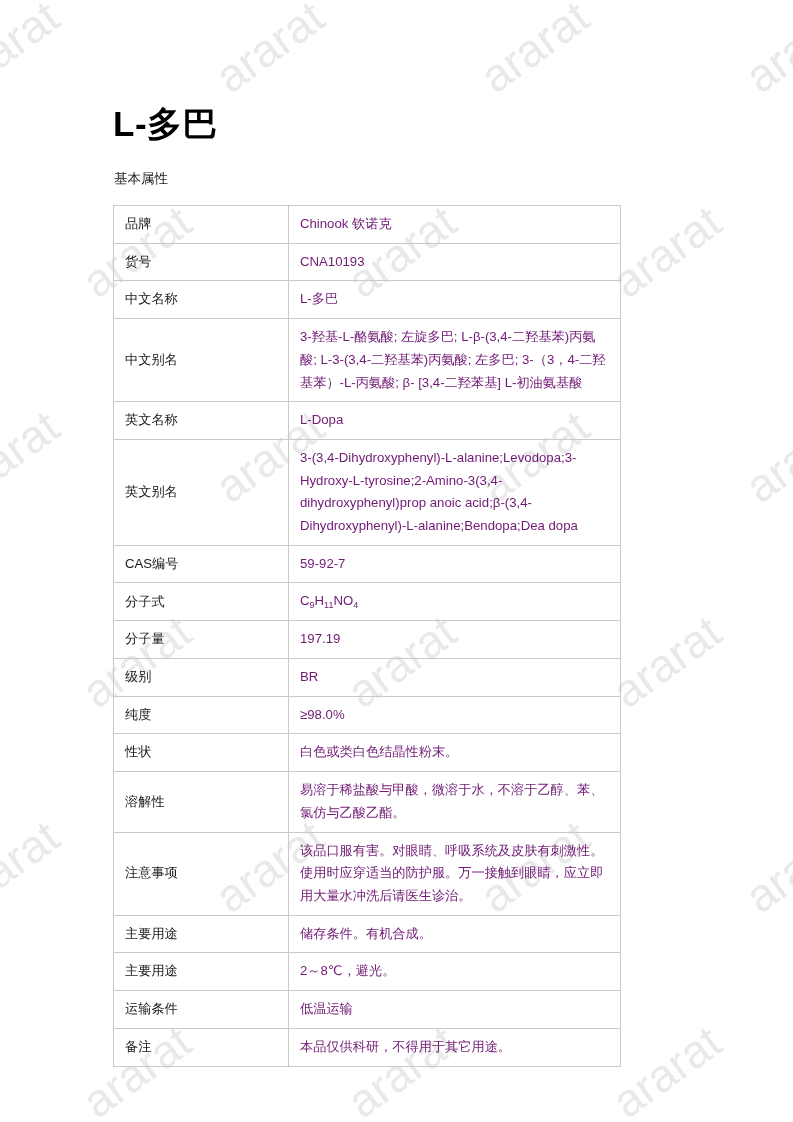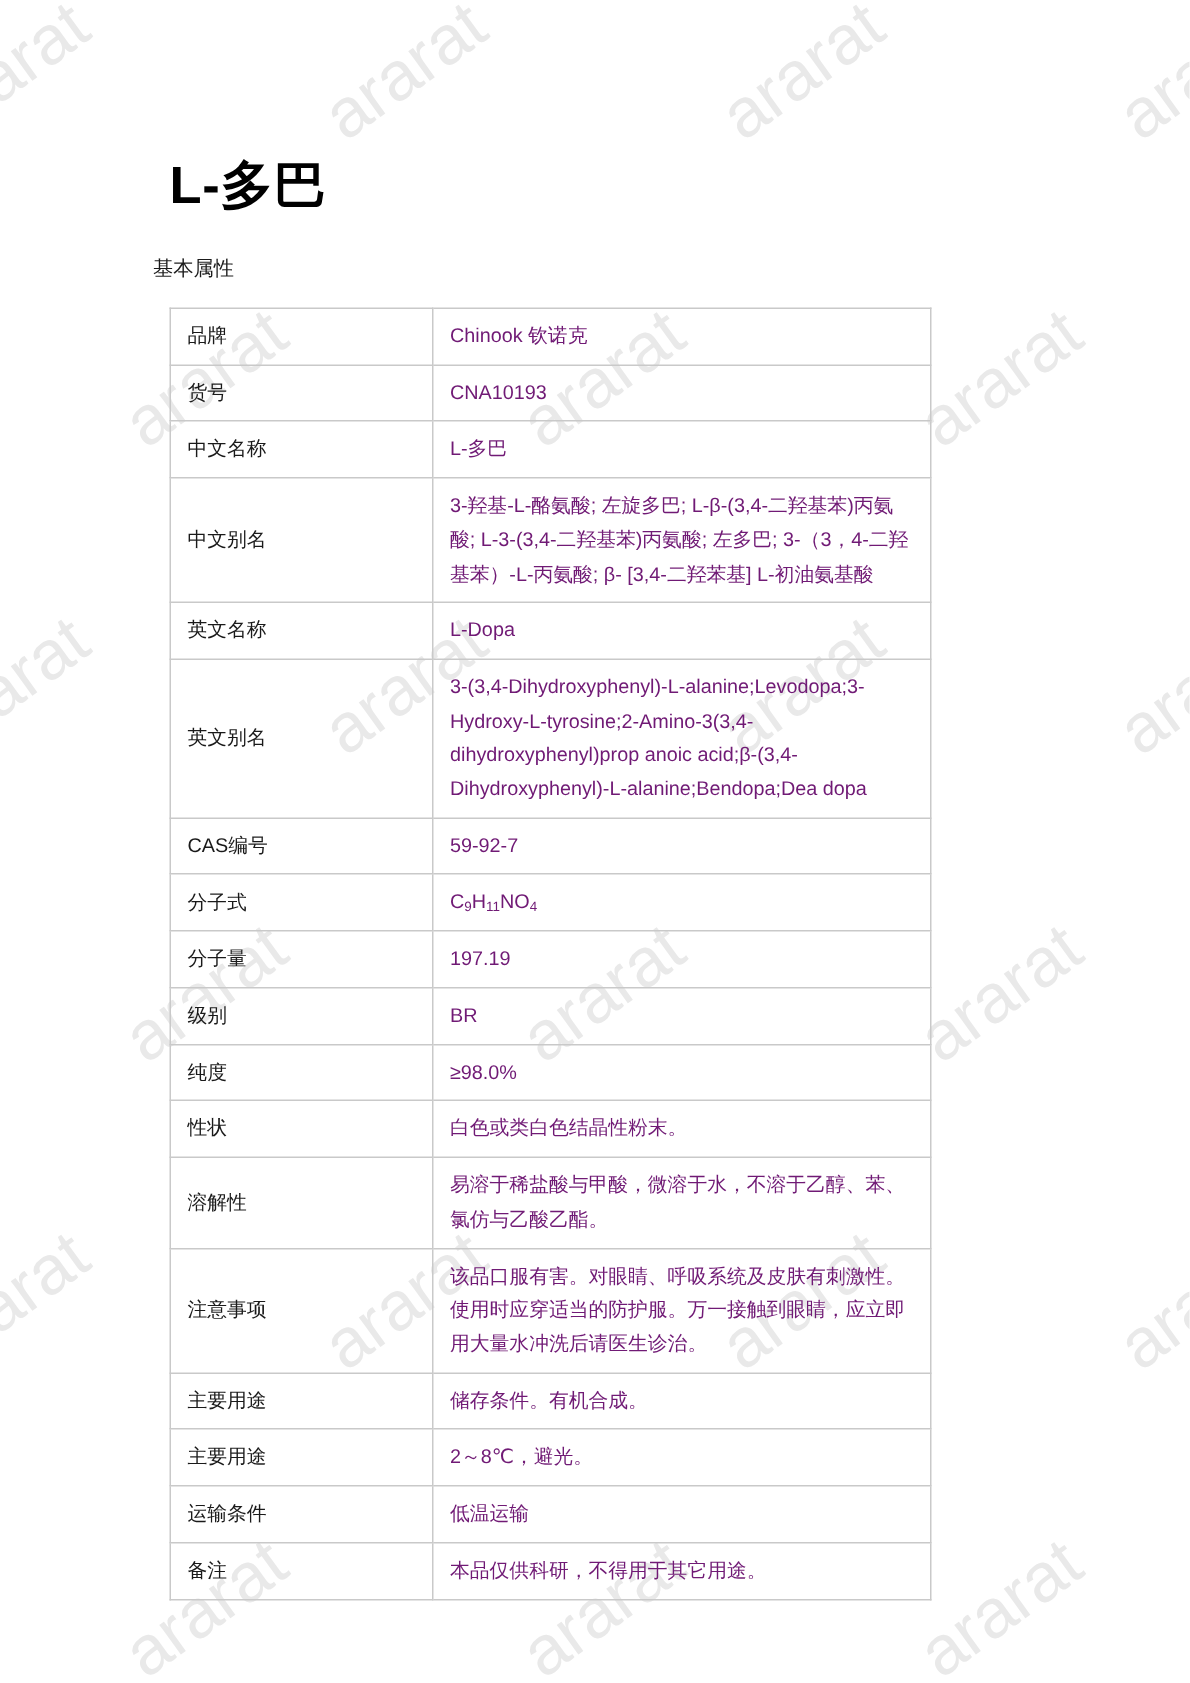--- a/index.html
+++ b/index.html
@@ -49,21 +49,21 @@
     top: 103px;
     font-size: 35px;
     font-weight: 700;
     letter-spacing: 0.5px;
     line-height: 1.2;
     color: #000000;
   }
 
   #section-subtitle {
     position: absolute;
-    left: 102px;
+    left: 114px;
     top: 170px;
     font-size: 13.5px;
     font-weight: 400;
     color: #1a1a1a;
   }
 
   #props-table {
     position: absolute;
     left: 113px;
     top: 205px;

